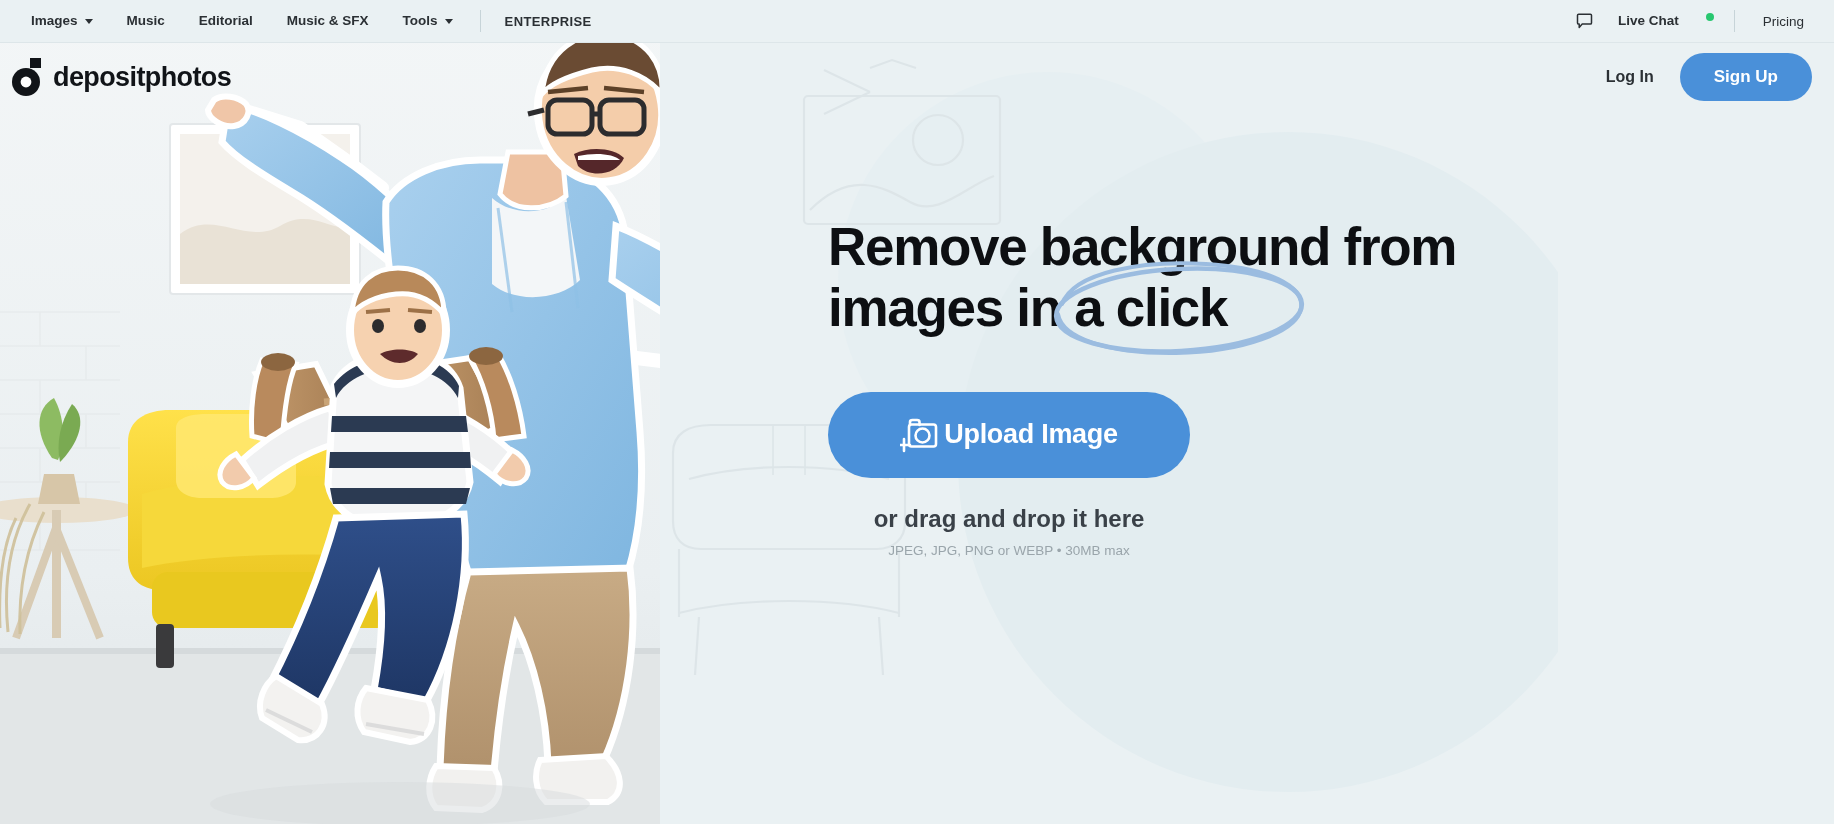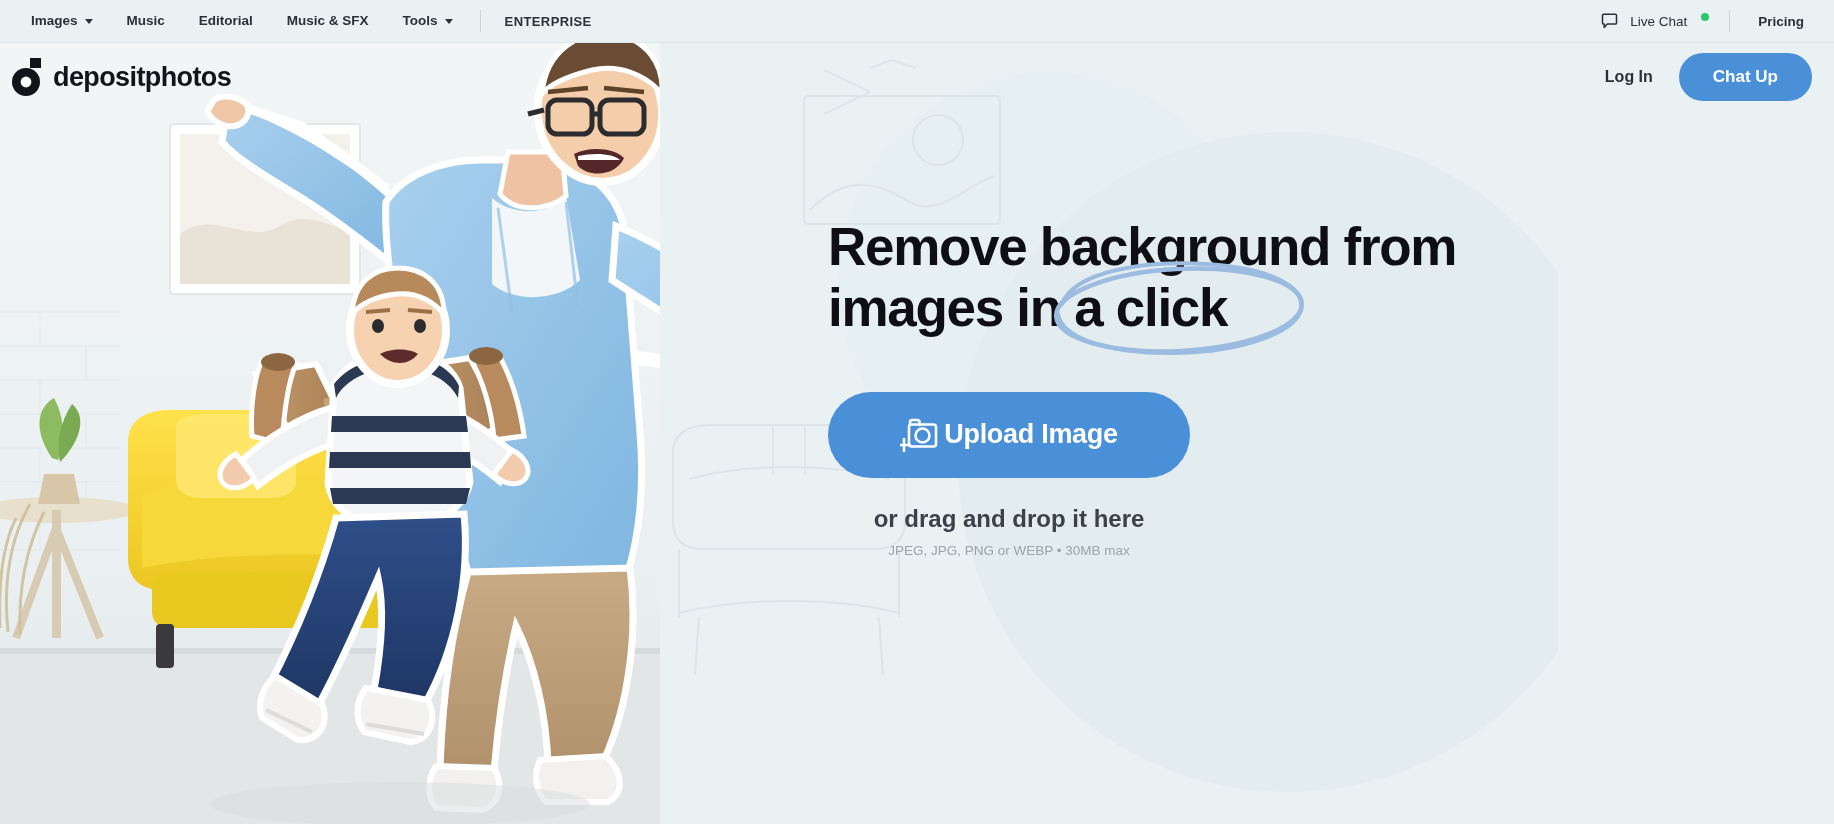--- a/index.html
+++ b/index.html
@@ -36,31 +36,31 @@
     border-top: 5px solid #2b3034;
   }
   .nav-div {
     width: 1px; height: 22px; background: #c7d4d8; margin: 0 10px;
   }
   .enterprise {
     font-size: 13px; font-weight: bold; color: #2b3034;
     letter-spacing: 0.4px; padding: 0 14px; cursor: pointer;
   }
   .livechat {
-    display: flex; align-items: center; gap: 12px;
-    font-size: 13.5px; font-weight: normal; color: #2b3034;
+    display: flex; align-items: flex-start; gap: 25px;
+    font-size: 13.5px; font-weight: bold; color: #2b3034;
     cursor: pointer; padding: 0 10px;
   }
   .chat-bubble { display: block; }
   .green-dot {
     width: 8px; height: 8px; border-radius: 50%;
     background: #28c76f; margin-left: 2px; margin-bottom: 9px;
   }
   .pricing {
-    font-size: 13.5px; font-weight: bold; color: #2b3034;
+    font-size: 13.5px; font-weight: normal; color: #2b3034;
     cursor: pointer; padding: 0 8px 0 18px;
   }
 
   
   .header {
     position: absolute; top: 43px; left: 0;
     width: 1834px; height: 68px;
     display: flex; align-items: center;
     z-index: 35;
   }
@@ -432,15 +432,15 @@
       <svg width="34" height="38" viewBox="0 0 34 38" fill="none">
         <rect x="18" y="0" width="11" height="10" fill="#111418"></rect>
         <circle cx="14" cy="24" r="14" fill="#111418"></circle>
         <circle cx="14" cy="24" r="5.4" fill="#ffffff"></circle>
       </svg>
     </div>
     <span class="logo-text">depositphotos</span>
   </div>
   <div class="header-right">
     <button class="login-btn">Log In</button>
-    <button class="signup-btn">Chat Up</button>
+    <button class="signup-btn">Sign Up</button>
   </div>
 </div>
 
 </body></html>

